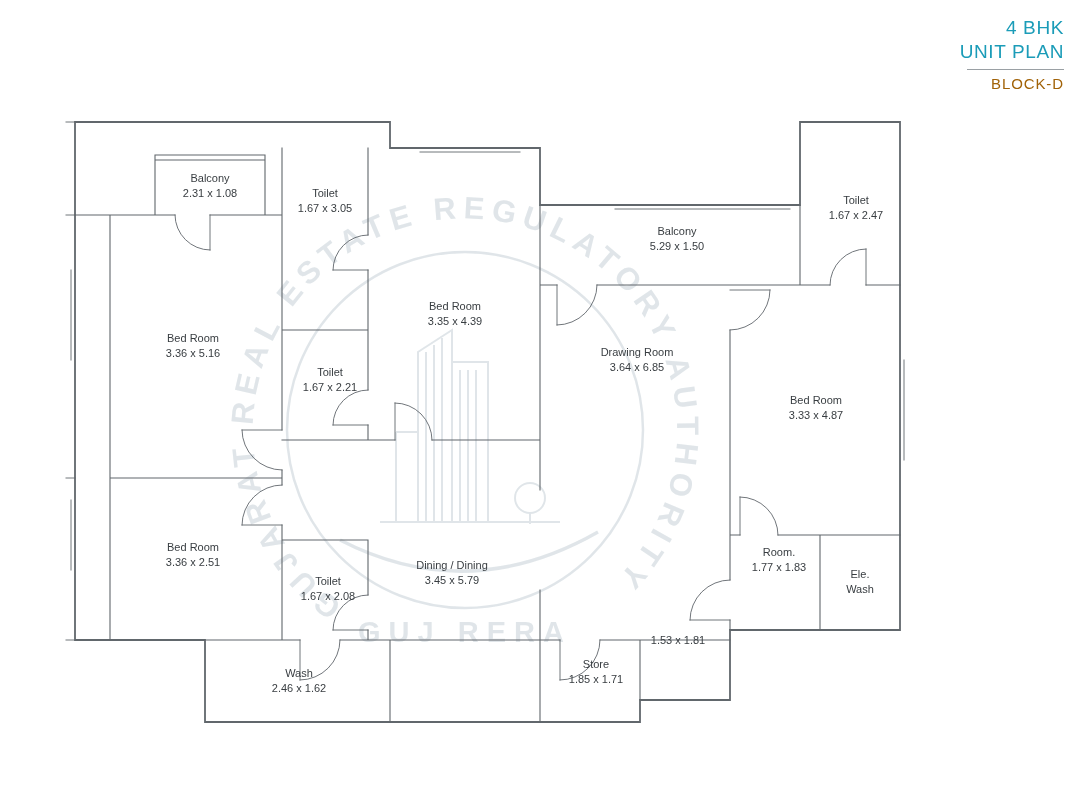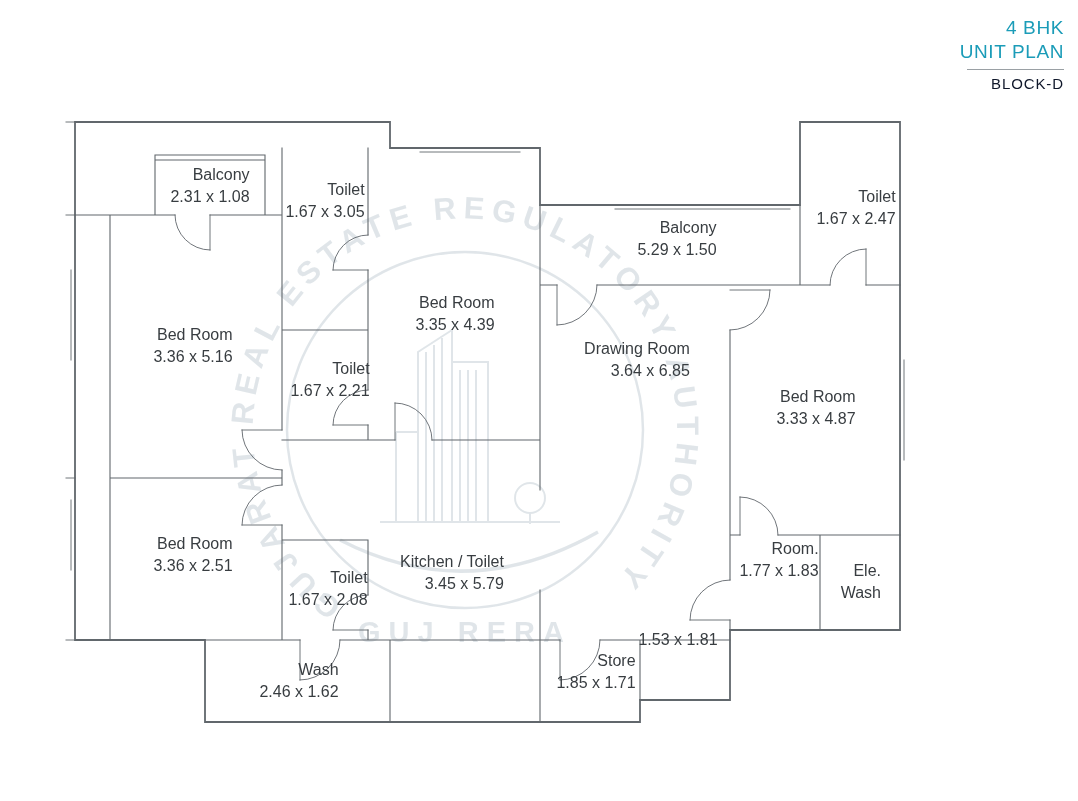--- a/index.html
+++ b/index.html
@@ -16,30 +16,30 @@
   .wm-line { stroke:var(--wm); fill:none; }
   .wm-fill { fill:var(--wm); stroke:none; font-family:"Liberation Sans",sans-serif; font-weight:bold; }
 
   
   .wall { stroke:var(--wall); fill:none; stroke-width:1.1; stroke-linecap:square; }
   .wall-ext { stroke-width:1.8; }
   .wall-thin { stroke-width:0.9; }
 
   
   .room-label {
-    position:absolute; transform:translate(-50%,-50%); text-align:right;
-    color:var(--ink); font-size:16px; line-height:1.35; white-space:nowrap;
+    position:absolute; transform:translate(-50%,-50%); text-align:center;
+    color:var(--ink); font-size:11px; line-height:1.35; white-space:nowrap;
   }
   .room-label.wrap { white-space:normal; width:42px; }
 
   
   .plan-header { position:absolute; top:16px; right:14px; text-align:right; }
   .ph-t { color:var(--accent); font-size:19px; font-weight:normal; letter-spacing:0.6px; line-height:1.25; }
   .ph-rule { height:1px; background:#9aa0a4; width:97px; margin:5px 0 5px auto; }
-  .ph-block { color:#0f172a; font-size:15px; letter-spacing:0.9px; }
+  .ph-block { color:#a16207; font-size:15px; letter-spacing:0.9px; }
 </style>
 </head>
 <body>
 
 <div class="canvas">
 
   <svg class="layer watermark" width="1078" height="801" viewBox="0 0 1078 801">
     <defs>
       <path id="ringPath" d="M343 604 A212 212 0 1 1 587 604" fill="none"></path>
     </defs>
@@ -143,21 +143,21 @@
   </div>
   <div class="room-label" style="left:193px;top:555px">
     <div>Bed Room</div>
     <div>3.36 x 2.51</div>
   </div>
   <div class="room-label" style="left:328px;top:589px">
     <div>Toilet</div>
     <div>1.67 x 2.08</div>
   </div>
   <div class="room-label" style="left:452px;top:573px">
-    <div>Kitchen / Toilet</div>
+    <div>Dining / Dining</div>
     <div>3.45 x 5.79</div>
   </div>
   <div class="room-label" style="left:779px;top:560px">
     <div>Room.</div>
     <div>1.77 x 1.83</div>
   </div>
   <div class="room-label wrap" style="left:860px;top:582px">
     <div>Ele. Wash</div>
     <div></div>
   </div>

